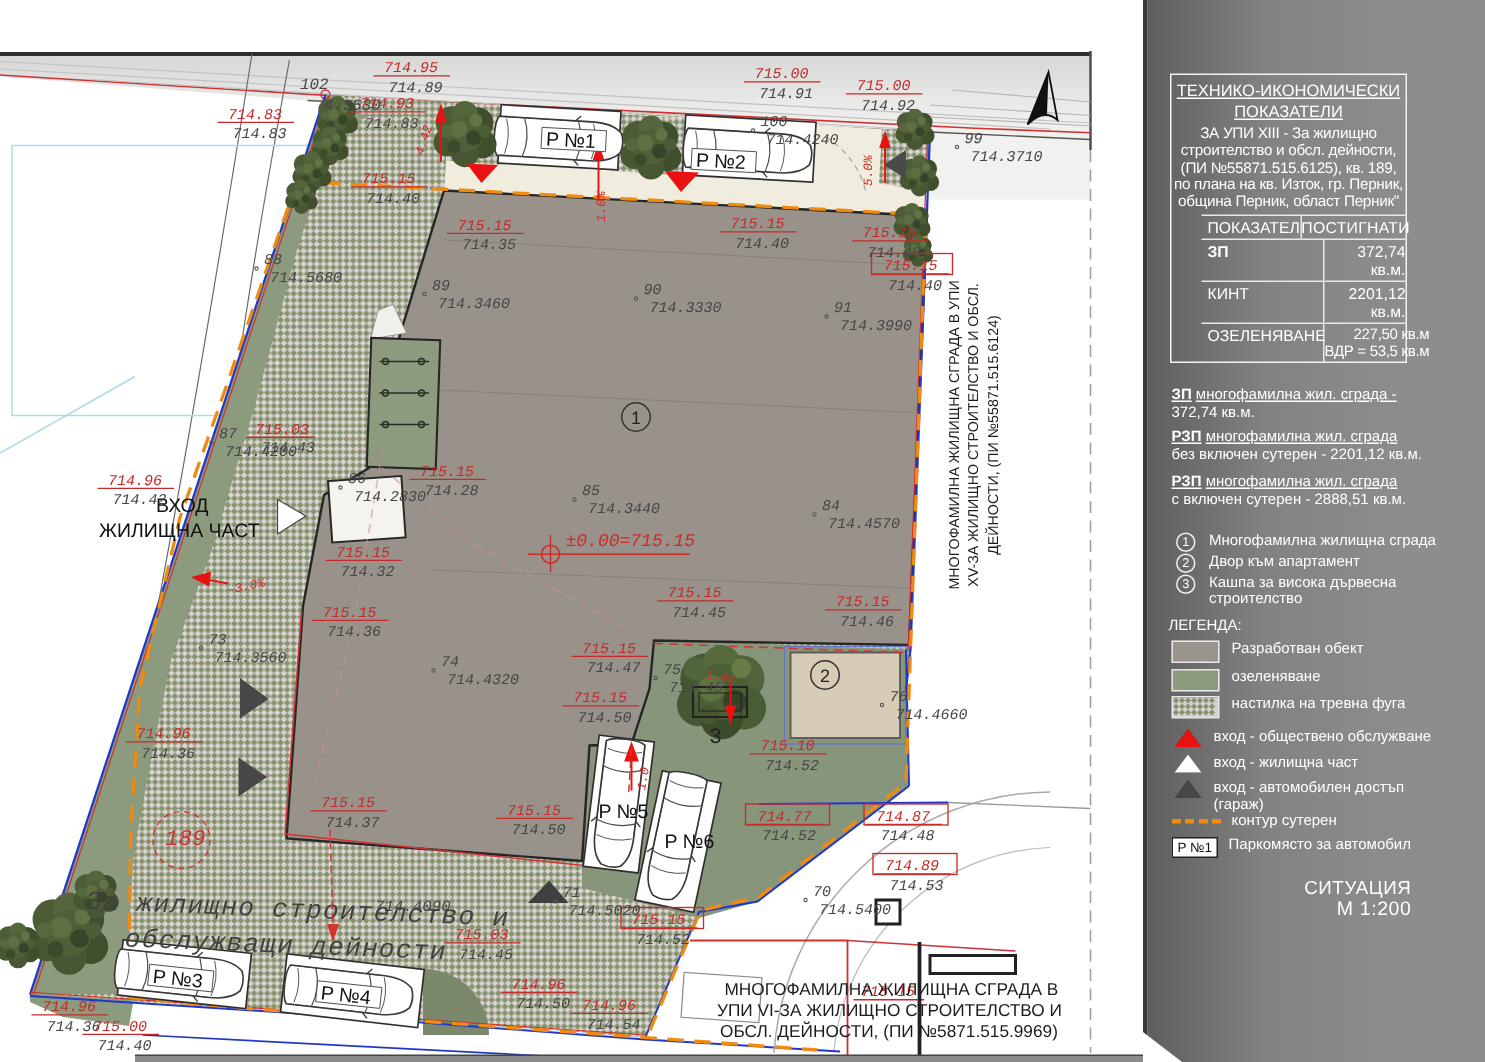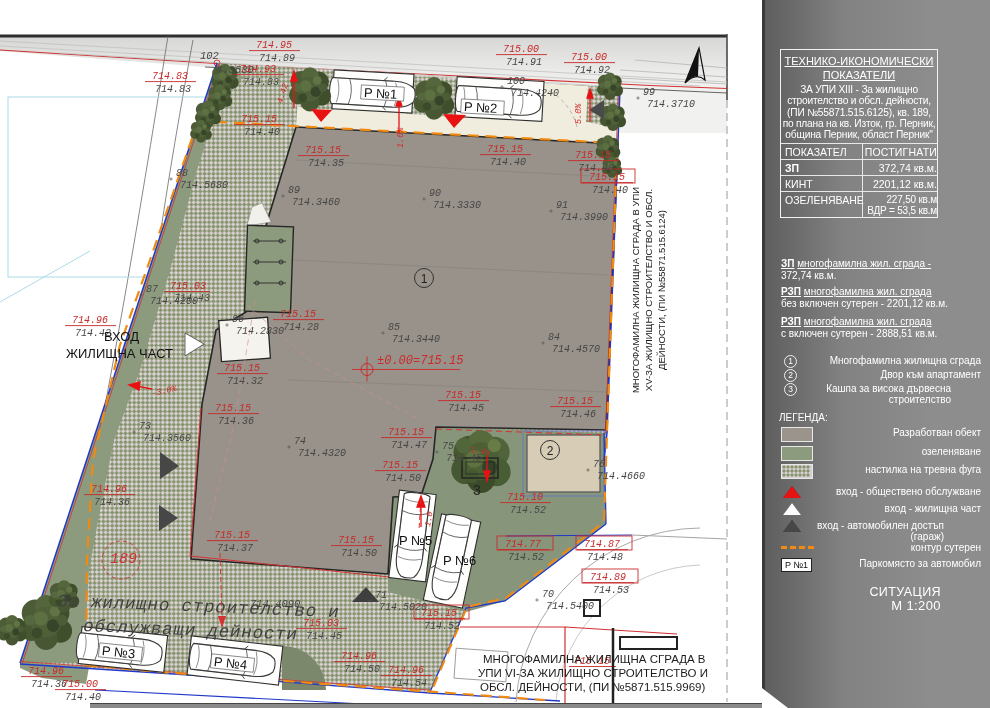--- a/index.html
+++ b/index.html
@@ -9,32 +9,32 @@
 svg text.rp{fill:#d42a2a;font:italic 8.5px "Liberation Mono";}
 svg text.rz{fill:#cc2a2a;font:italic 12px "Liberation Mono";}
 svg text.r189{fill:#cc3333;font:italic 15px "Liberation Mono";}
 svg .cnum text{fill:#222;font:12px "Liberation Sans";text-anchor:middle;}
 svg .pl text{fill:#111;font:13px "Liberation Sans";}
 .sb{position:absolute;left:762px;top:0;width:228px;height:708px;background:linear-gradient(90deg,#5e5e5e 0,#828282 35%,#8d8d8d 75%);border-left:3px solid #3a3a3a;box-sizing:border-box;color:#fff;padding-left:12px;}
 .sb .tbl{position:absolute;left:15px;top:49px;width:158px;border:1.5px solid #f2f2f2;font-size:10.5px;box-sizing:border-box;}
 .t1{text-align:center;padding:5px 2px 1px 2px;line-height:13.5px;font-size:11px;}
 .u{text-decoration:underline;}
 .t2{text-align:center;padding:1px 0 3px 0;line-height:11.3px;font-size:10.2px;letter-spacing:-0.2px;}
-.row{display:flex;border-top:1px solid #e8e8e8;}
+.row{display:flex;border-top:1px solid #e8e8e8;margin-left:20px;}
 .row .c1{width:81px;padding:1.5px 0 1.5px 4px;box-sizing:border-box;}
 .row .c2{flex:1;border-left:1px solid #e8e8e8;text-align:right;padding:1.5px 0;}
 .row.r4 .c1,.row.r4 .c2{padding-top:3px;padding-bottom:3px;}
 .row.h .c2{letter-spacing:0.2px;}
 .b{font-weight:bold;}
 .par{position:absolute;left:16px;width:185px;font-size:10px;line-height:11.5px;}
 .bu{font-weight:bold;text-decoration:underline;}
 .u2{text-decoration:underline;text-align:right;}
 .leg{position:absolute;left:16px;width:200px;font-size:10px;line-height:11px;display:flex;align-items:flex-start;}
 .cn{flex:0 0 auto;width:11px;height:11px;border:1px solid #f0f0f0;border-radius:50%;font-size:8.5px;text-align:center;line-height:11px;margin-right:9px;margin-left:3px;}
-.lt{flex:1;text-align:right;}
+.lt{flex:1;}
 .lgh{position:absolute;left:14px;top:412px;font-size:10px;}
 .sw{flex:0 0 auto;width:30px;height:13px;border:1px solid #e8e8e8;margin-right:8px;}
 .tri{flex:0 0 auto;width:0;height:0;border-left:9px solid transparent;border-right:9px solid transparent;border-bottom:12px solid #e81212;margin-right:8px;margin-left:2px;filter:drop-shadow(0 0 0.5px #333);}
 .odl{flex:0 0 auto;width:34px;height:3px;margin:4px 6px 0 0;background:repeating-linear-gradient(90deg,#f08a10 0,#f08a10 6px,transparent 6px,transparent 9px);}
 .pno{flex:0 0 auto;background:#fdfdfd;color:#111;border:1px solid #222;font-size:9px;padding:0 3px;margin-right:7px;line-height:12px;}
 .sit{position:absolute;right:49px;top:586px;text-align:right;font-size:12.5px;letter-spacing:0.4px;line-height:13px;}
 .sit span{font-size:13px;}
 </style></head>
 <body>
 <div id="page">

